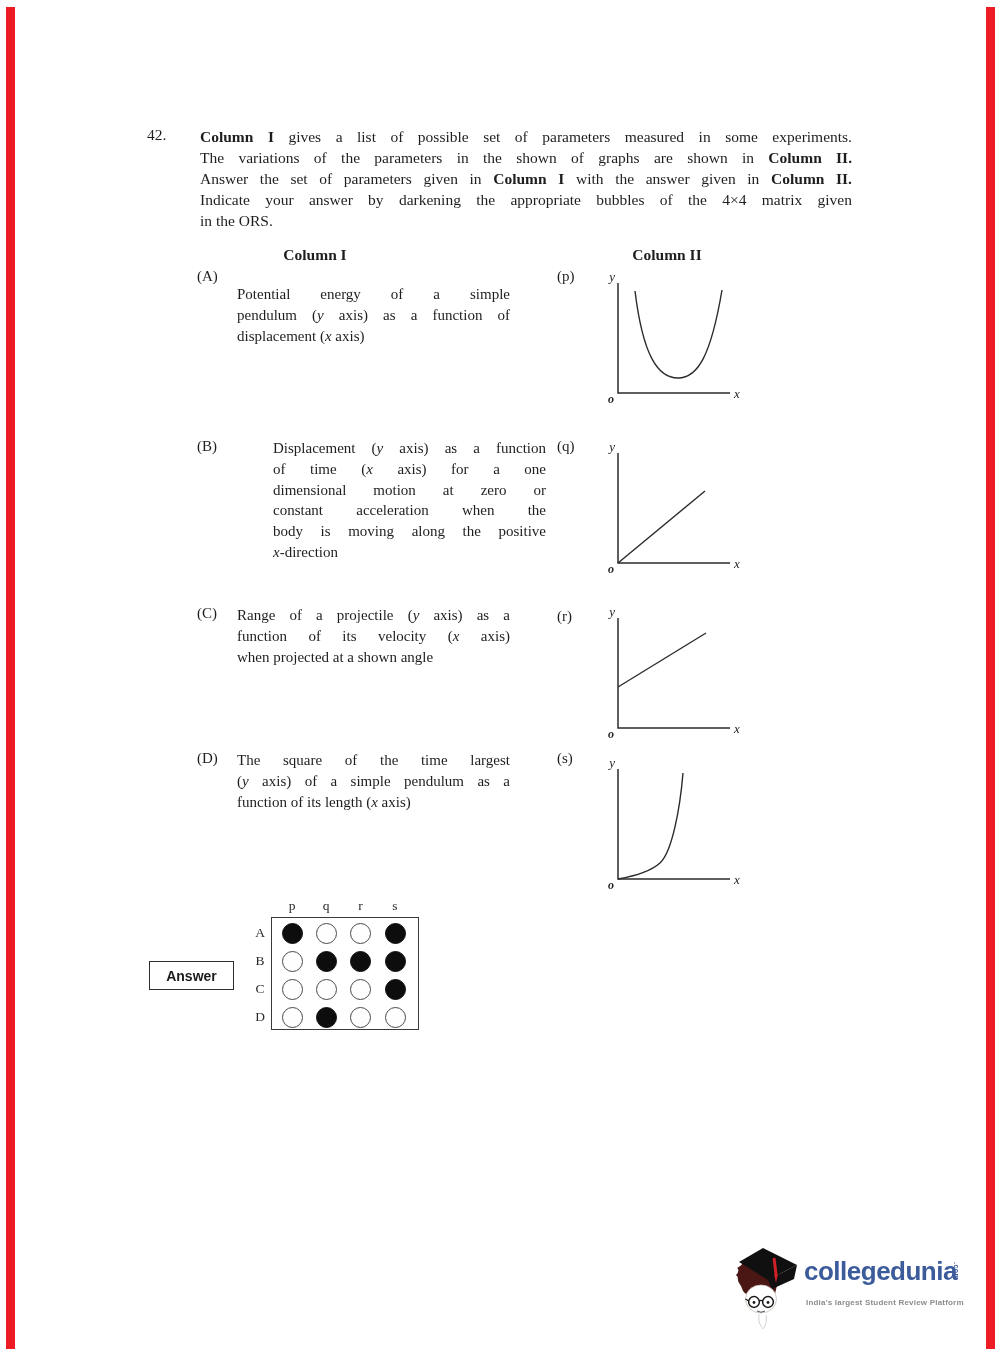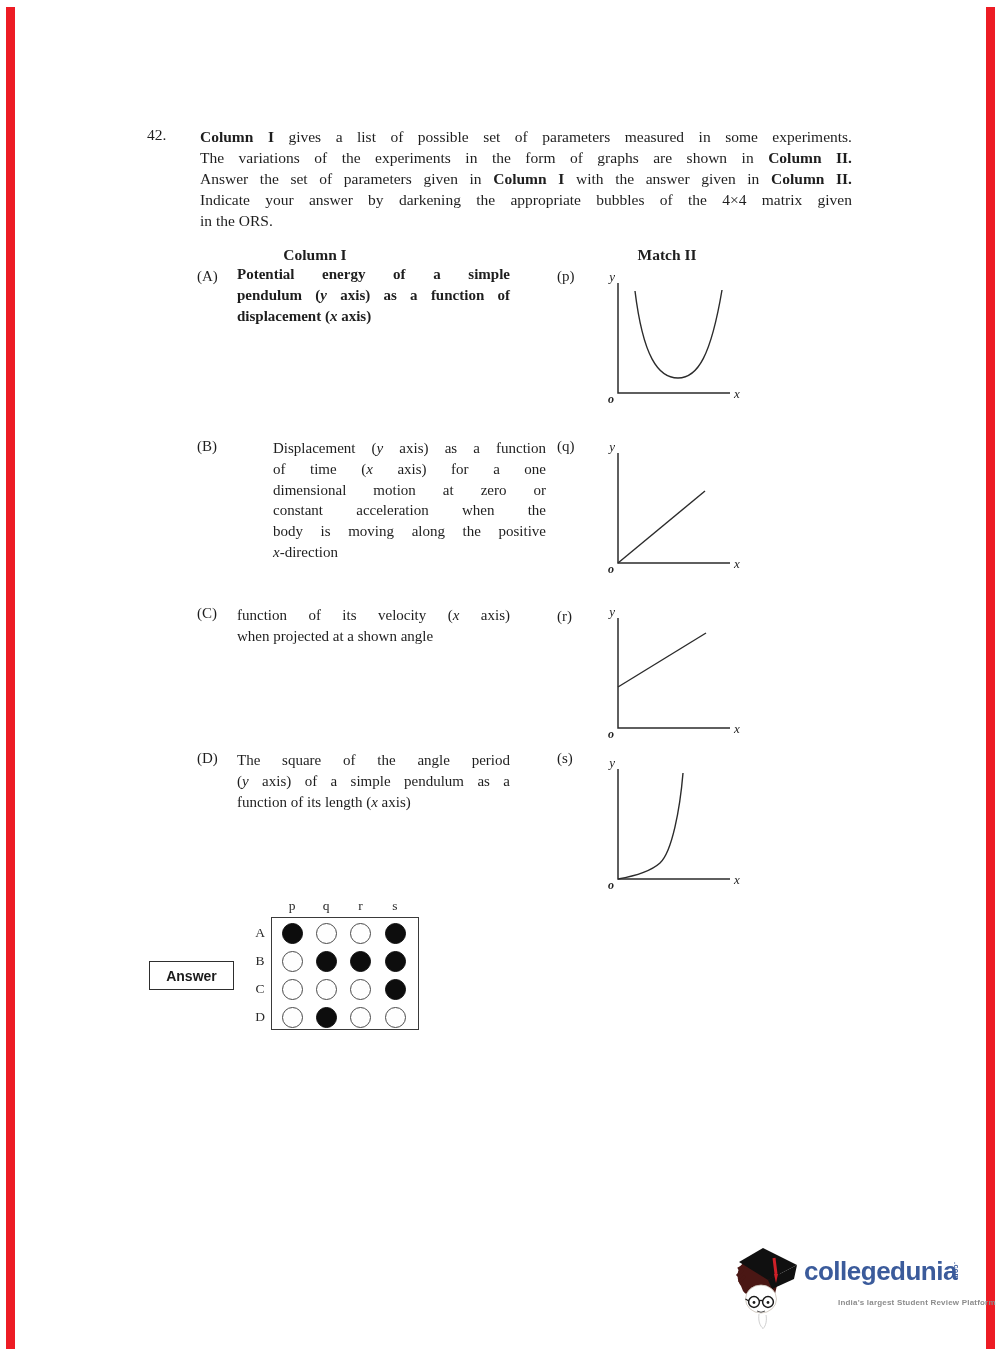--- a/index.html
+++ b/index.html
@@ -43,66 +43,67 @@
   .m-h,.m-rl{font-size:13.5px;color:#2a2a2a;position:relative;z-index:1;}
   .bubble{width:21px;height:21px;border-radius:50%;box-sizing:border-box;position:relative;z-index:1;
           border:1.4px solid #4a4a4a;background:#fefefe;}
   .bubble.filled{background:#0d0d0d;border-color:#0d0d0d;}
 
   .logo-brand{position:absolute;left:804px;top:1256px;font-family:"Liberation Sans",sans-serif;
               font-weight:bold;font-size:26px;letter-spacing:-0.5px;}
   .logo-suffix{position:absolute;left:953px;top:1262px;font-family:"Liberation Sans",sans-serif;
                font-weight:bold;font-size:7px;writing-mode:vertical-rl;letter-spacing:0.5px;}
   .logo-tagline{position:absolute;left:806px;top:1298px;font-family:"Liberation Sans",sans-serif;
-                font-weight:bold;font-size:8px;letter-spacing:0.2px;margin-left:32px;}
+                font-weight:bold;font-size:8px;letter-spacing:0.2px;}
   .mascot{position:absolute;left:733px;top:1246px;}
 </style>
 </head>
 <body>
 
 <div id="page">
   <div id="leftbar" class="edgebar" style="background: rgb(237, 28, 36);"></div>
   <div id="rightbar" class="edgebar" style="background: rgb(237, 28, 36);"></div>
 
   <div class="qnum">42.</div>
   <div class="intro">
       <div class="iline jline"><b>Column I</b><span> gives a list of possible set of parameters measured in some experiments.</span></div>
-      <div class="iline jline"><span>The variations of the experiments in the form of graphs are shown in </span><b>Column II.</b></div>
+      <div class="iline jline"><span>The variations of the parameters in the shown of graphs are shown in </span><b>Column II.</b></div>
       <div class="iline jline"><span>Answer the set of parameters given in </span><b>Column I</b><span> with the answer given in </span><b>Column II.</b></div>
       <div class="iline jline"><span>Indicate your answer by darkening the appropriate bubbles of the 4×4 matrix given</span></div>
       <div class="iline lline"><span>in the ORS.</span></div>
     </div>
 
   <div id="col1head" class="colhead">Column I</div>
-  <div id="col2head" class="colhead">Match II</div>
+  <div id="col2head" class="colhead">Column II</div>
 
   <div id="column1">
       <div class="item-label" style="top: 268px;">(A)</div>
-      <div class="item-text" style="top: 264px; font-weight: bold;">
+      <div class="item-text" style="top: 284px;">
         <div class="iline jline">Potential energy of a simple</div>
         <div class="iline jline">pendulum (<i>y</i> axis) as a function of</div>
         <div class="iline lline">displacement (<i>x</i> axis)</div>
       </div>
       <div class="item-label" style="top: 438px;">(B)</div>
       <div class="item-text" style="top: 438px; margin-left: 36px;">
         <div class="iline jline">Displacement (<i>y</i> axis) as a function</div>
         <div class="iline jline">of time (<i>x</i> axis) for a one</div>
         <div class="iline jline">dimensional motion at zero or</div>
         <div class="iline jline">constant acceleration when the</div>
         <div class="iline jline">body is moving along the positive</div>
         <div class="iline lline"><i>x</i>-direction</div>
       </div>
       <div class="item-label" style="top: 605px;">(C)</div>
       <div class="item-text" style="top: 605px;">
+        <div class="iline jline">Range of a projectile (<i>y</i> axis) as a</div>
         <div class="iline jline">function of its velocity (<i>x</i> axis)</div>
         <div class="iline lline">when projected at a shown angle</div>
       </div>
       <div class="item-label" style="top: 750px;">(D)</div>
       <div class="item-text" style="top: 750px;">
-        <div class="iline jline">The square of the angle period</div>
+        <div class="iline jline">The square of the time largest</div>
         <div class="iline jline">(<i>y</i> axis) of a simple pendulum as a</div>
         <div class="iline lline">function of its length (<i>x</i> axis)</div>
       </div>
     </div>
   <div id="column2">
       <div class="graph-label" style="top: 268px;">(p)</div>
       <svg class="gsvg" width="155" height="140" viewBox="0 0 155 140" style="top: 271px;">
         <path class="axes" d="M 28,12 L 28,122 L 140,122"></path>
         <path class="curve" d="M 45,20 C 53,85 68,107 88,107 C 108,107 121,84 132,19"></path>
         <text class="axlab" x="25" y="10" text-anchor="end">y</text>

